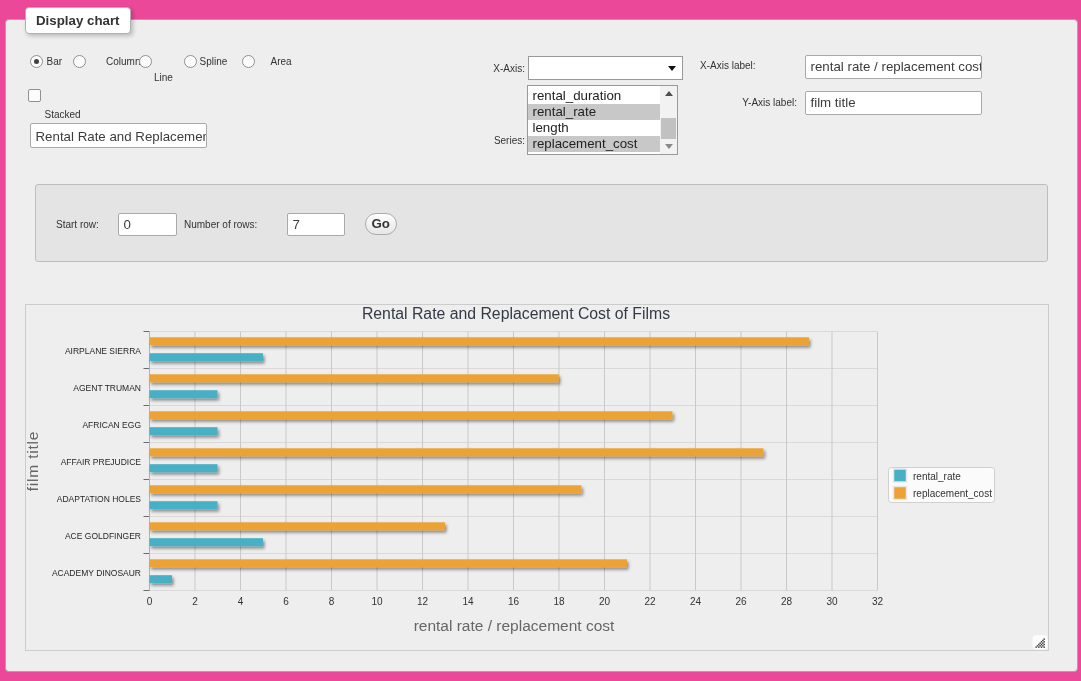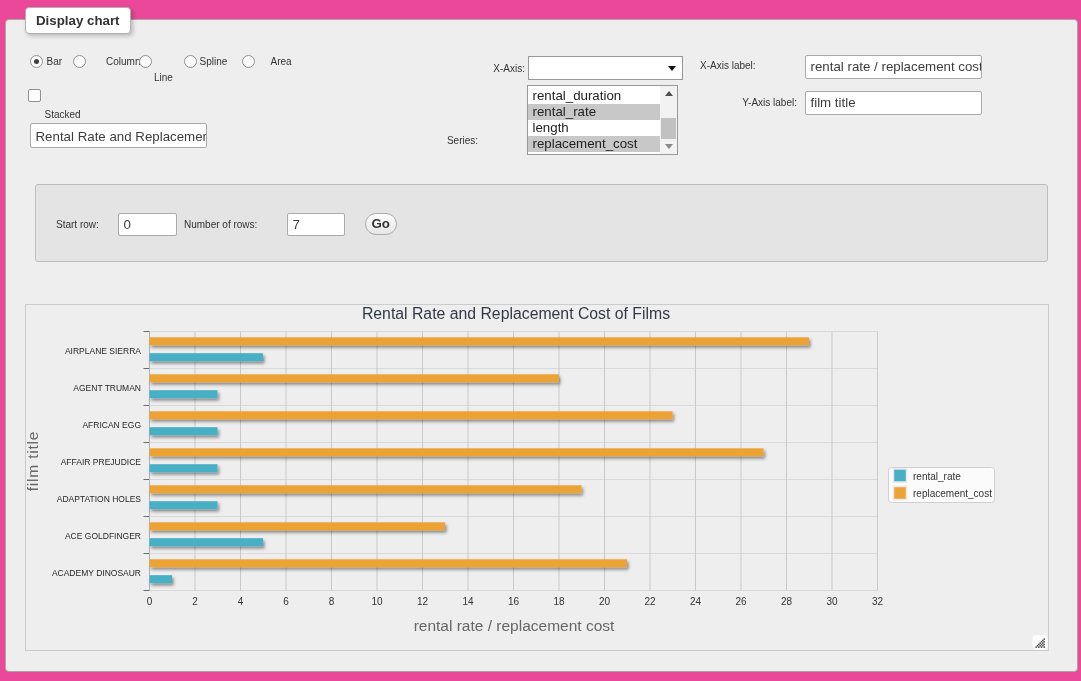--- a/index.html
+++ b/index.html
@@ -44,21 +44,21 @@
 
   <div class="inp" style="left:30px; top:123px; width:177px; height:24.6px; padding-top:5.2px;">Rental Rate and Replacement Cost of Films</div>
 
   <div class="lbl" style="left:400px; top:60.5px; width:125px; text-align:right;">X-Axis:</div>
   <div class="inp" style="left:528px; top:56px; width:155px; height:24px; border-radius:0;
        color:#222; padding-top:20px; border-color:#999;">title</div>
   <div class="abs" style="left:668px; top:66px; width:0; height:0;
        border-left:4px solid transparent; border-right:4px solid transparent;
        border-top:5px solid #111;"></div>
 
-  <div class="lbl" style="left:400px; top:133.3px; width:125px; text-align:center;">Series:</div>
+  <div class="lbl" style="left:400px; top:133.3px; width:125px; text-align:right;">Series:</div>
   <div class="abs" style="left:527px; top:85px; width:151px; height:70px; background:#fff;
        border:1px solid #999; overflow:hidden;">
      <div style="position:absolute; left:0; top:1.5px; width:133px; font-size:13.3px; color:#222;">
         <div class="opt">rental_duration</div>
         <div class="opt" style="background:#c8c8c8;">rental_rate</div>
         <div class="opt">length</div>
         <div class="opt" style="background:#c8c8c8;">replacement_cost</div>
      </div>
      <div style="position:absolute; right:0; top:0; width:17px; height:68px; background:#f2f2f2;">
         <div style="position:absolute; top:5px; left:4.5px; width:0; height:0;

